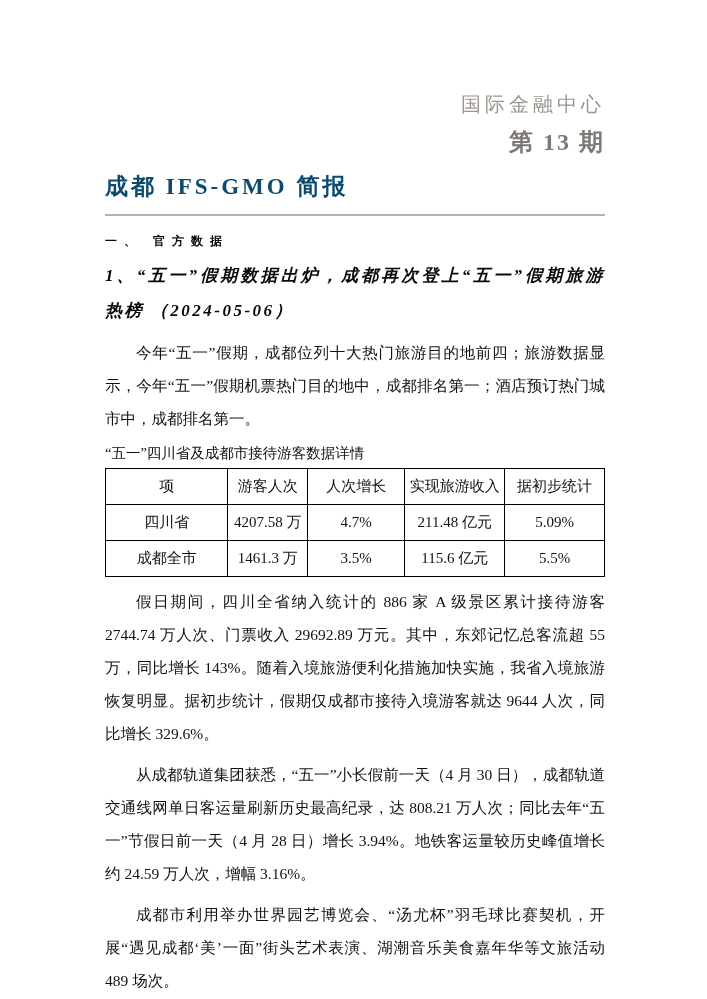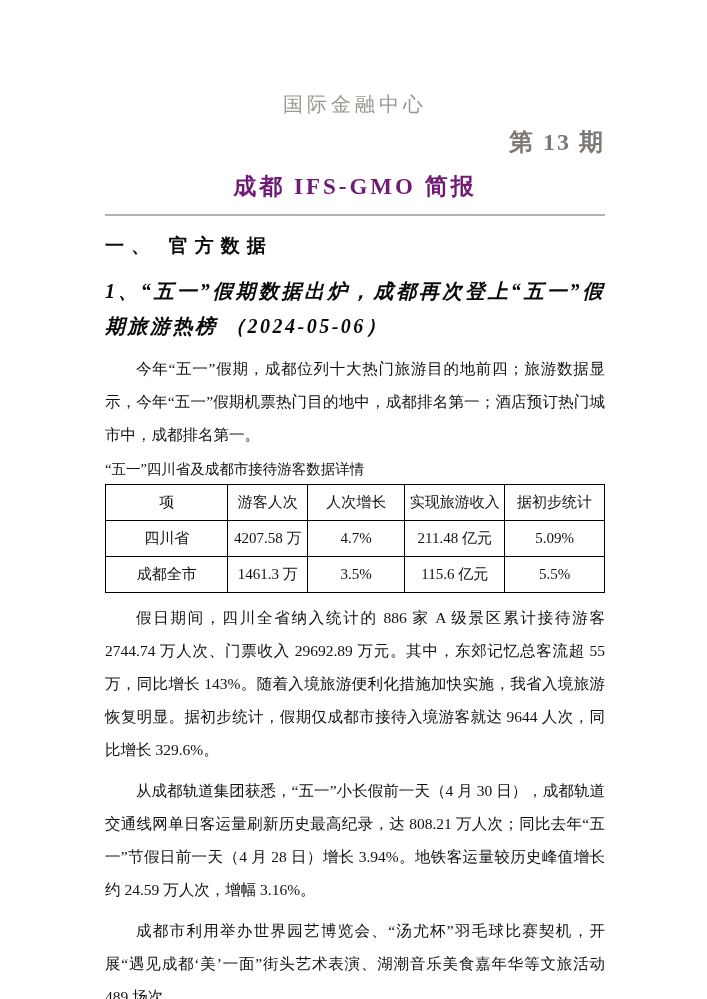--- a/index.html
+++ b/index.html
@@ -15,59 +15,57 @@
     color: #111111;
     overflow: hidden;
   }
   .masthead { text-align: right; }
   .logo-cn {
     font-family: "Liberation Sans", "DejaVu Sans", sans-serif;
     font-size: 20px;
     line-height: 25px;
     letter-spacing: 4px;
     color: #9b968f;
-    text-align: center;
   }
   .logo-en {
     font-family: "Liberation Sans", "DejaVu Sans", sans-serif;
     font-size: 21px;
     line-height: 24px;
     letter-spacing: 1.5px;
     color: #9b968f;
   }
   .issue {
     margin-top: 9px;
     font-size: 24px;
     font-weight: bold;
     letter-spacing: 2px;
     color: #7d7873;
   }
   .doc-title {
     margin: 13px 0 0 0;
     font-size: 23px;
     font-weight: bold;
     letter-spacing: 3px;
-    color: #701a75;
-    text-align: center;
+    color: #0c4a6e;
   }
   .title-rule {
     border: none;
     border-top: 2px solid #b3b3b3;
     margin: 12px 0 0 0;
   }
   .section-heading {
     margin: 17px 0 0 0;
-    font-size: 19px;
+    font-size: 12px;
     font-weight: bold;
     letter-spacing: 7px;
     color: #0a0a0a;
   }
   .article-heading {
-    margin: 15px 0 0 0;
-    font-size: 20px;
+    margin: 8px 0 0 0;
+    font-size: 17px;
     font-weight: bold;
     font-style: italic;
     letter-spacing: 2.5px;
     line-height: 35px;
     text-align: justify;
     color: #0a0a0a;
   }
   .body-para {
     margin: 8px 0 0 0;
     font-size: 15.5px;

